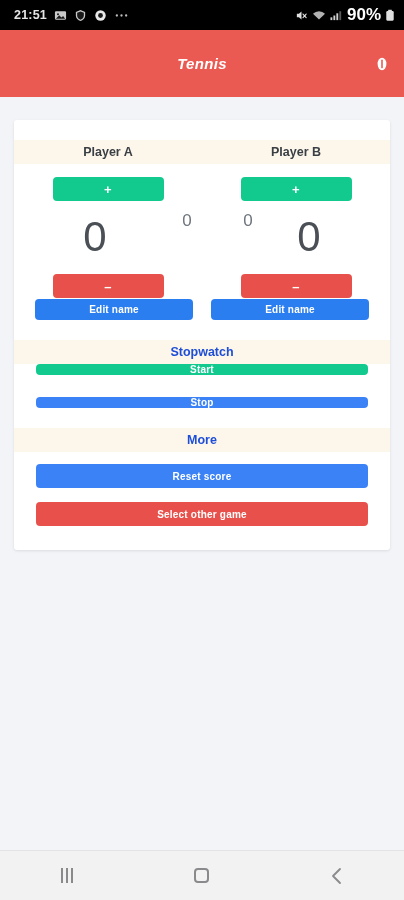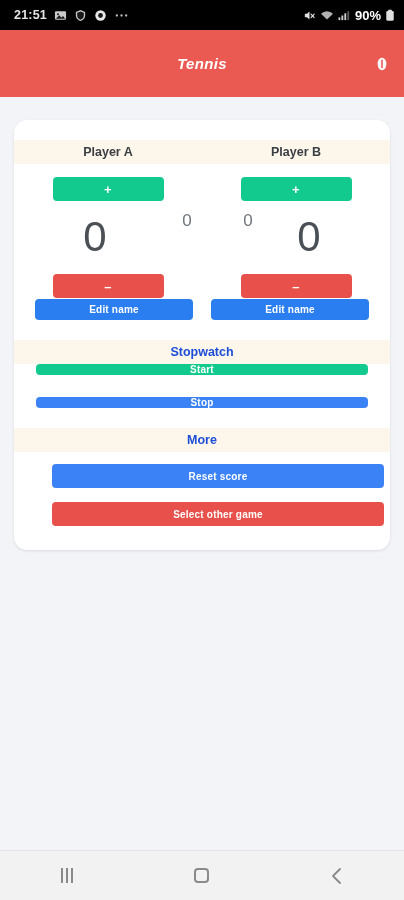--- a/index.html
+++ b/index.html
@@ -36,21 +36,21 @@
     font-weight: bold;
     letter-spacing: 0.2px;
     color: #e5e5e5;
   }
   .status-right {
     display: flex;
     align-items: center;
     gap: 4px;
   }
   .battery-pct {
-    font-size: 13px;
+    font-size: 17px;
     font-weight: bold;
     color: #ffffff;
     margin-left: 1px;
   }
   .sicon { display: block; line-height: 0; }
 
   
   .app-bar {
     height: 67px;
     background: #ea5a53;
@@ -78,21 +78,21 @@
     justify-content: center;
   }
 
   
   .card {
     position: absolute;
     left: 14px;
     top: 120px;
     width: 376px;
     background: #ffffff;
-    border-radius: 13px;
+    border-radius: 3px;
     padding-bottom: 24px;
     box-shadow: 0 1px 3px rgba(0,0,0,0.10);
     overflow: hidden;
   }
 
   .section-header {
     background: #fdf6ea;
     height: 24px;
     display: flex;
     align-items: center;
@@ -213,21 +213,21 @@
     gap: 22px;
     flex-direction: column;
   }
   .sw-btn {
     flex: 1;
     height: 22px;
   }
 
   
   .more-btn {
-    margin: 12px 22px 0 38px;
+    margin: 12px 22px 0 22px;
     height: 24px;
     width: calc(100% - 44px);
   }
   .more-btn.second { margin-top: 14px; }
 
   
   .nav-bar {
     position: absolute;
     left: 0;
     bottom: 0;

